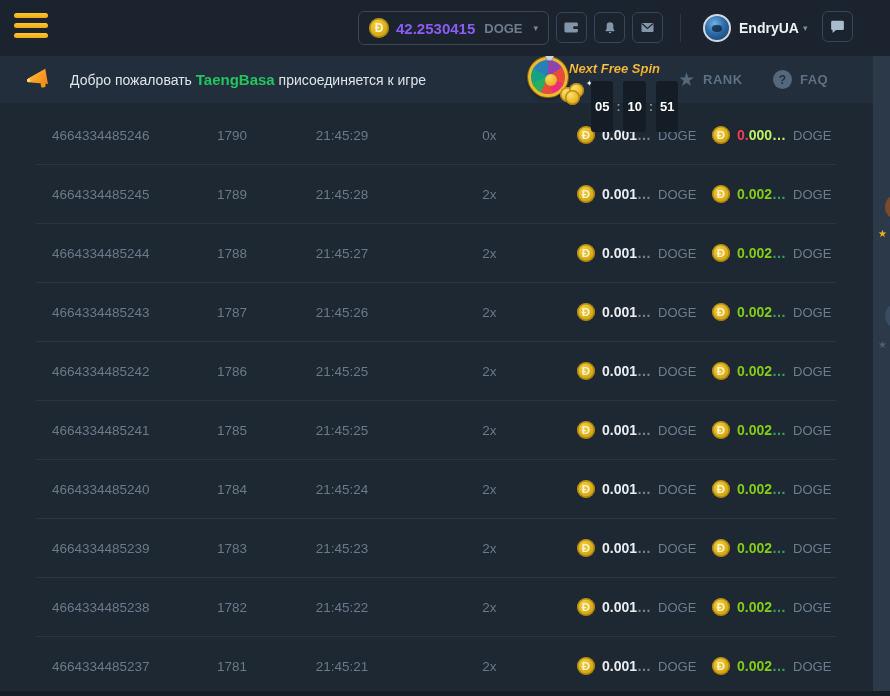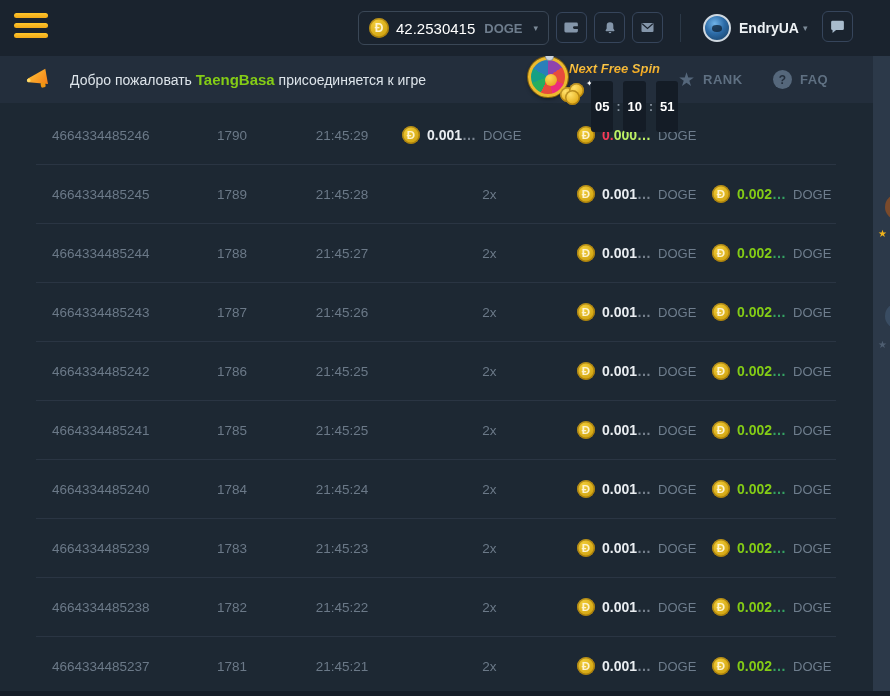--- a/index.html
+++ b/index.html
@@ -19,21 +19,21 @@
 
   .balance-box { position:absolute; left:358px; top:11px; width:191px; height:34px;
     border:1px solid #3a4756; border-radius:6px; display:flex; align-items:center;
     gap:7px; padding:0 10px; cursor:pointer; }
   .coin { border-radius:50%; display:flex; align-items:center; justify-content:center;
     background:radial-gradient(circle at 35% 30%, #f2cd39, #d2a512 72%);
     box-shadow:inset 0 0 0 1.5px rgba(141,100,8,.55);
     color:#fdf3cf; font-weight:bold; }
   .coin.c20 { width:20px; height:20px; font-size:12px; flex:0 0 20px; }
   .coin.c18 { width:18px; height:18px; font-size:11.5px; flex:0 0 18px; }
-  .balance-val { color:#ffffff; font-weight:normal; font-size:15px; }
+  .balance-val { color:#8b5cf6; font-weight:bold; font-size:15px; }
   .balance-cur { color:#6e7d8d; font-weight:bold; font-size:13px; margin-left:2px; }
   .caret { color:#7d8b99; font-size:9px; margin-left:4px; }
 
   .icon-btn { position:absolute; top:12px; width:31px; height:31px; border:1px solid #36455b;
     border-radius:6px; display:flex; align-items:center; justify-content:center; cursor:pointer; }
   .icon-btn svg { fill:#8496aa; }
   .btn-wallet { left:556px; } .btn-bell { left:594px; } .btn-mail { left:632px; }
   .topbar-divider { position:absolute; left:680px; top:14px; width:1px; height:28px; background:#2b3847; }
   .avatar { position:absolute; left:703px; top:14px; width:28px; height:28px; border-radius:50%;
     border:2px solid #cfd8e0; cursor:pointer;
@@ -43,21 +43,21 @@
   .username { position:absolute; left:739px; top:20px; color:#eef2f5; font-weight:bold; font-size:14px; cursor:pointer; }
   .user-caret { position:absolute; left:799px; top:23px; }
   .btn-chat { left:822px; top:11px; }
   .btn-chat svg { fill:#a9bccd; }
 
   
   .banner { position:absolute; top:56px; left:0; width:873px; height:47px; background:#232e3c; z-index:3; }
   .megaphone { position:absolute; left:25px; top:10px; }
   .banner-text { position:absolute; left:70px; top:0; height:47px; line-height:47px;
     font-size:14px; color:#dde4ea; white-space:nowrap; }
-  .banner-text .hl { color:#84cc16; font-weight:bold; font-size:15px; }
+  .banner-text .hl { color:#22c55e; font-weight:bold; font-size:15px; }
 
   .wheel-group { position:absolute; left:527px; top:0; width:140px; height:47px; cursor:pointer; }
   .wheel { position:absolute; left:1px; top:1px; width:40px; height:40px; border-radius:50%;
     border:3px solid #edba2c; box-shadow:0 0 0 1px #8a6408, 0 2px 4px rgba(0,0,0,.4);
     background:conic-gradient(#8e44ad 0 55deg,#e74c3c 55deg 115deg,#ec2d7c 115deg 165deg,
       #e74c3c 165deg 205deg,#27ae60 205deg 250deg,#16a085 250deg 300deg,#2980b9 300deg 360deg); }
   .wheel::after { content:""; position:absolute; left:14px; top:14px; width:12px; height:12px;
     border-radius:50%; background:radial-gradient(circle at 35% 30%, #ffd957, #e09c12); }
   .wheel-knob { position:absolute; left:19px; top:-3px; width:7px; height:7px; border-radius:50%;
     background:#cdd6de; box-shadow:0 0 0 1px #8a93a0; }
@@ -211,20 +211,21 @@
     <span class="menu-label">FAQ</span>
   </div>
 </div>
 
 <div class="table-wrap">
   <div class="table-inner">
   <div class="row loss">
     <span class="cell">4664334485246</span>
     <span class="cell c-center">1790</span>
     <span class="cell c-center">21:45:29</span>
+    <span class="cell c-center">0x</span>
     <span class="money bet">
       <span class="coin c18">Ð</span>
       <span class="val"><span class="lead">0.001</span><span class="tail">…</span></span>
       <span class="cur">DOGE</span>
     </span>
     <span class="money profit">
       <span class="coin c18">Ð</span>
       <span class="val"><span class="lead">0.</span><span class="tail">000…</span></span>
       <span class="cur">DOGE</span>
     </span>

